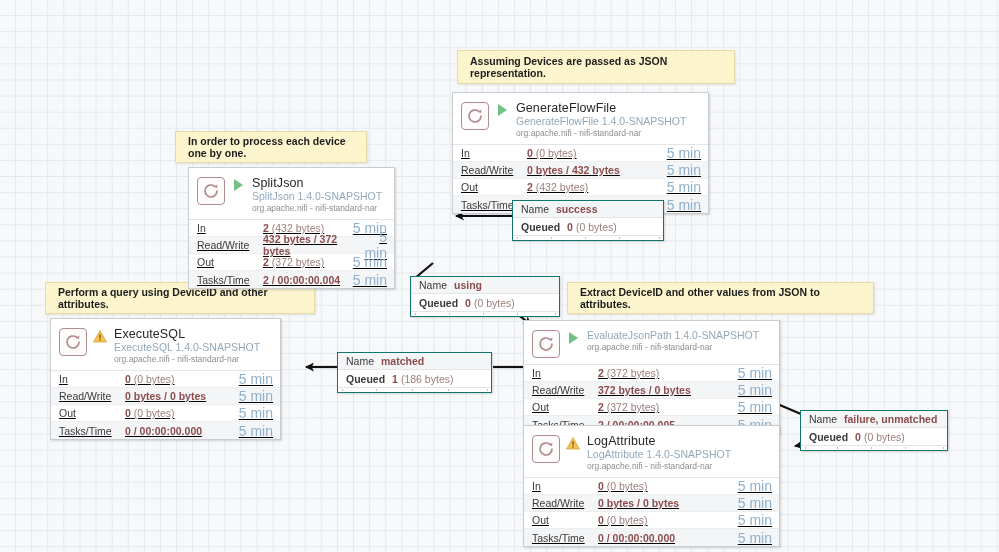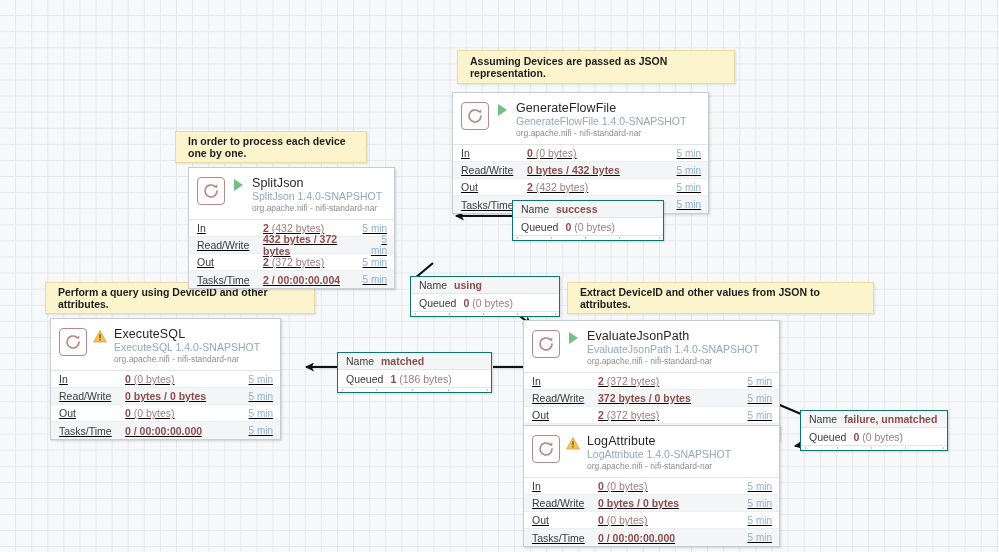--- a/index.html
+++ b/index.html
@@ -67,42 +67,42 @@
     border-bottom:1px solid #eceef0;
     padding:0 7px 0 8px;
     box-sizing:border-box;
     text-decoration:underline;
   }
   .stat-row:last-child{border-bottom:none;}
   .stat-row.alt{background:#f4f5f7;}
   .stat-lbl{color:#3a3a3a;width:66px;flex:0 0 66px;}
   .stat-val{color:#8b4c4c;flex:1 1 auto;font-weight:bold;font-size:10.5px;}
   .stat-val .muted{color:#9c7d7d;font-weight:normal;}
-  .stat-time{color:#8fb0cc;font-size:10px;text-align:right;}
+  .stat-time{color:#8fb0cc;font-size:14px;text-align:right;}
 
   
   .conn{
     position:absolute;
     background:#eab308;
     border:1px solid #0f766e;
     box-shadow:1px 1px 2px rgba(0,0,0,.14);
     box-sizing:border-box;
   }
   .conn-name{
     display:flex;align-items:center;height:17px;
     padding:0 8px;font-size:10.5px;background:#f4f5f7;
     border-bottom:1px solid #e2e4e7;box-sizing:border-box;
   }
   .conn-name .k{color:#3a3a3a;}
   .conn-name .v{color:#8b4c4c;font-weight:bold;margin-left:7px;}
   .conn-q{
     display:flex;align-items:center;height:17px;
     padding:0 8px;font-size:10.5px;background:#ffffff;box-sizing:border-box;
   }
-  .conn-q .k{color:#3a3a3a;}
+  .conn-q .k{color:#3a3a3a;font-weight:bold;}
   .conn-q .v{color:#8b4c4c;font-weight:bold;margin-left:7px;}
   .conn-q .muted{color:#9c7d7d;font-weight:normal;margin-left:3px;}
   .conn-bar{
     height:4px;background:#ffffff;border-top:1px solid #e2e4e7;
     position:relative;
   }
   .conn-bar i{
     position:absolute;top:1px;height:2px;width:1px;background:#b9bcc0;
   }
 
@@ -295,21 +295,20 @@
       <div class="proc-icon">
         <svg width="20" height="20" viewBox="0 0 20 20">
           <path d="M16,10 A6,6 0 1,1 13.6,5.2" stroke="#b08c8c" stroke-width="1.7" fill="none" stroke-linecap="round"></path>
           <path d="M16.4,3.4 L16.1,7.0 L12.6,6.0 Z" fill="#b08c8c"></path>
         </svg>
       </div>
       <div class="proc-state">
         <span class="run-tri"></span>
       </div>
       <div class="proc-titles">
-        <div class="proc-name">EvaluateJsonPath</div>
         <div class="proc-type">EvaluateJsonPath 1.4.0-SNAPSHOT</div>
         <div class="proc-bundle">org.apache.nifi - nifi-standard-nar</div>
       </div>
     </div>
     <div class="proc-stats">
       <div class="stat-row">
         <span class="stat-lbl">In</span>
         <span class="stat-val"><span>2</span> <span class="muted">(372 bytes)</span></span>
         <span class="stat-time">5 min</span>
       </div>

